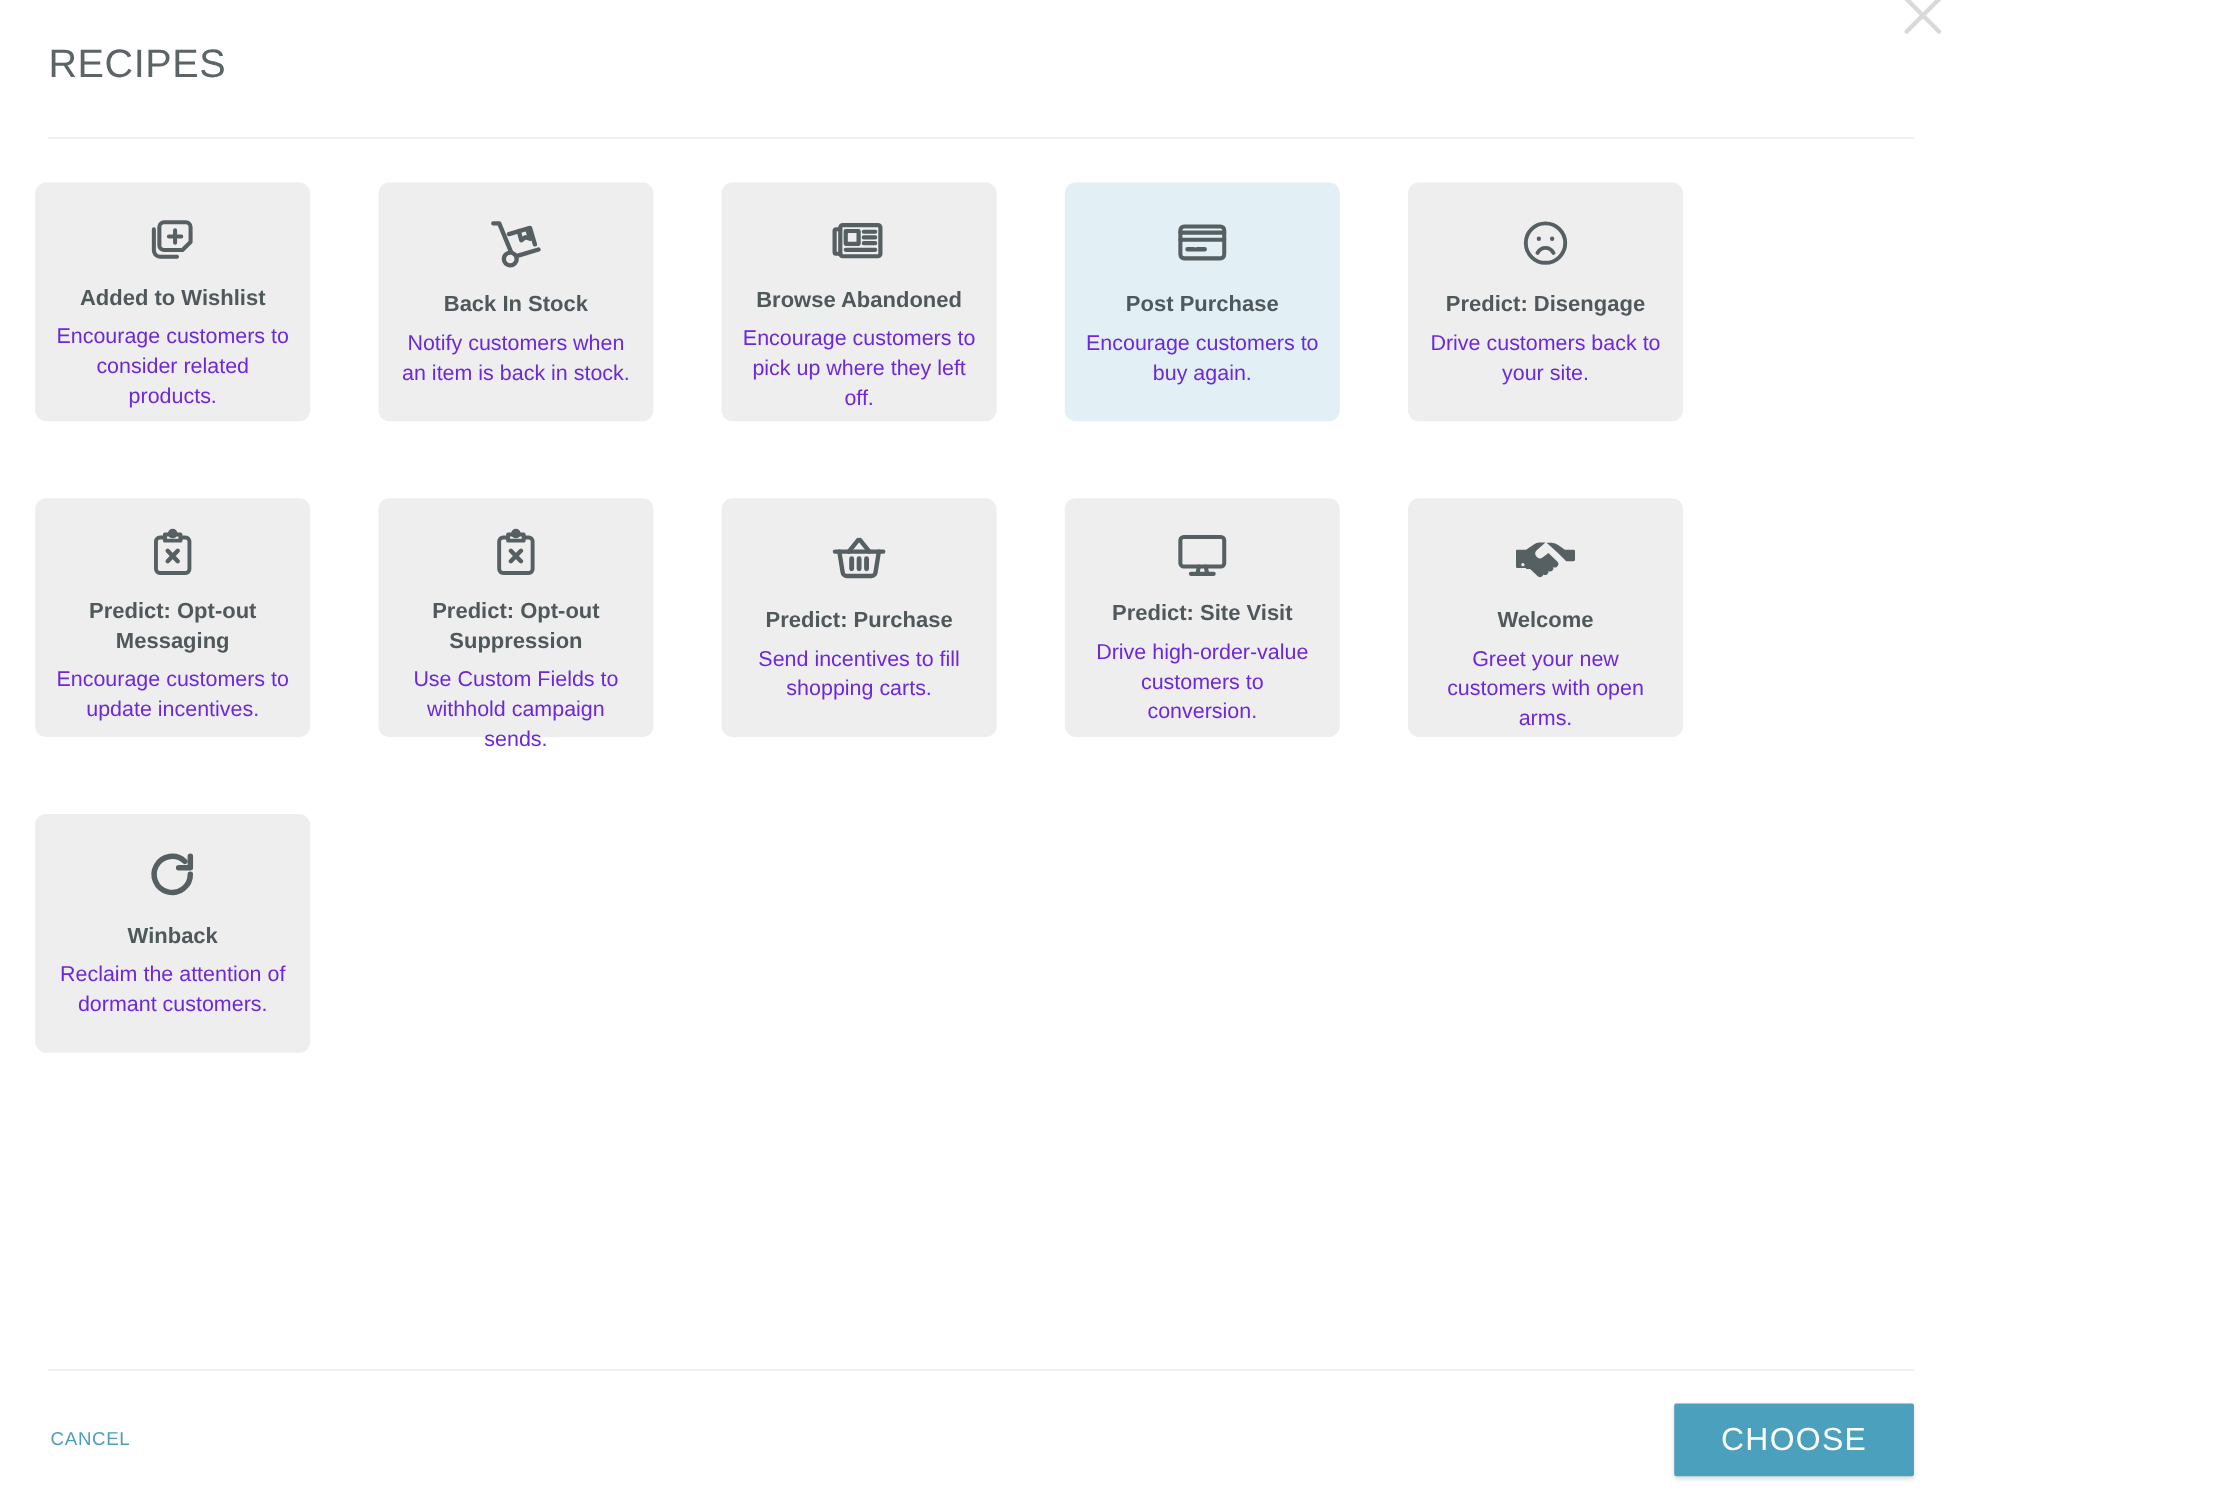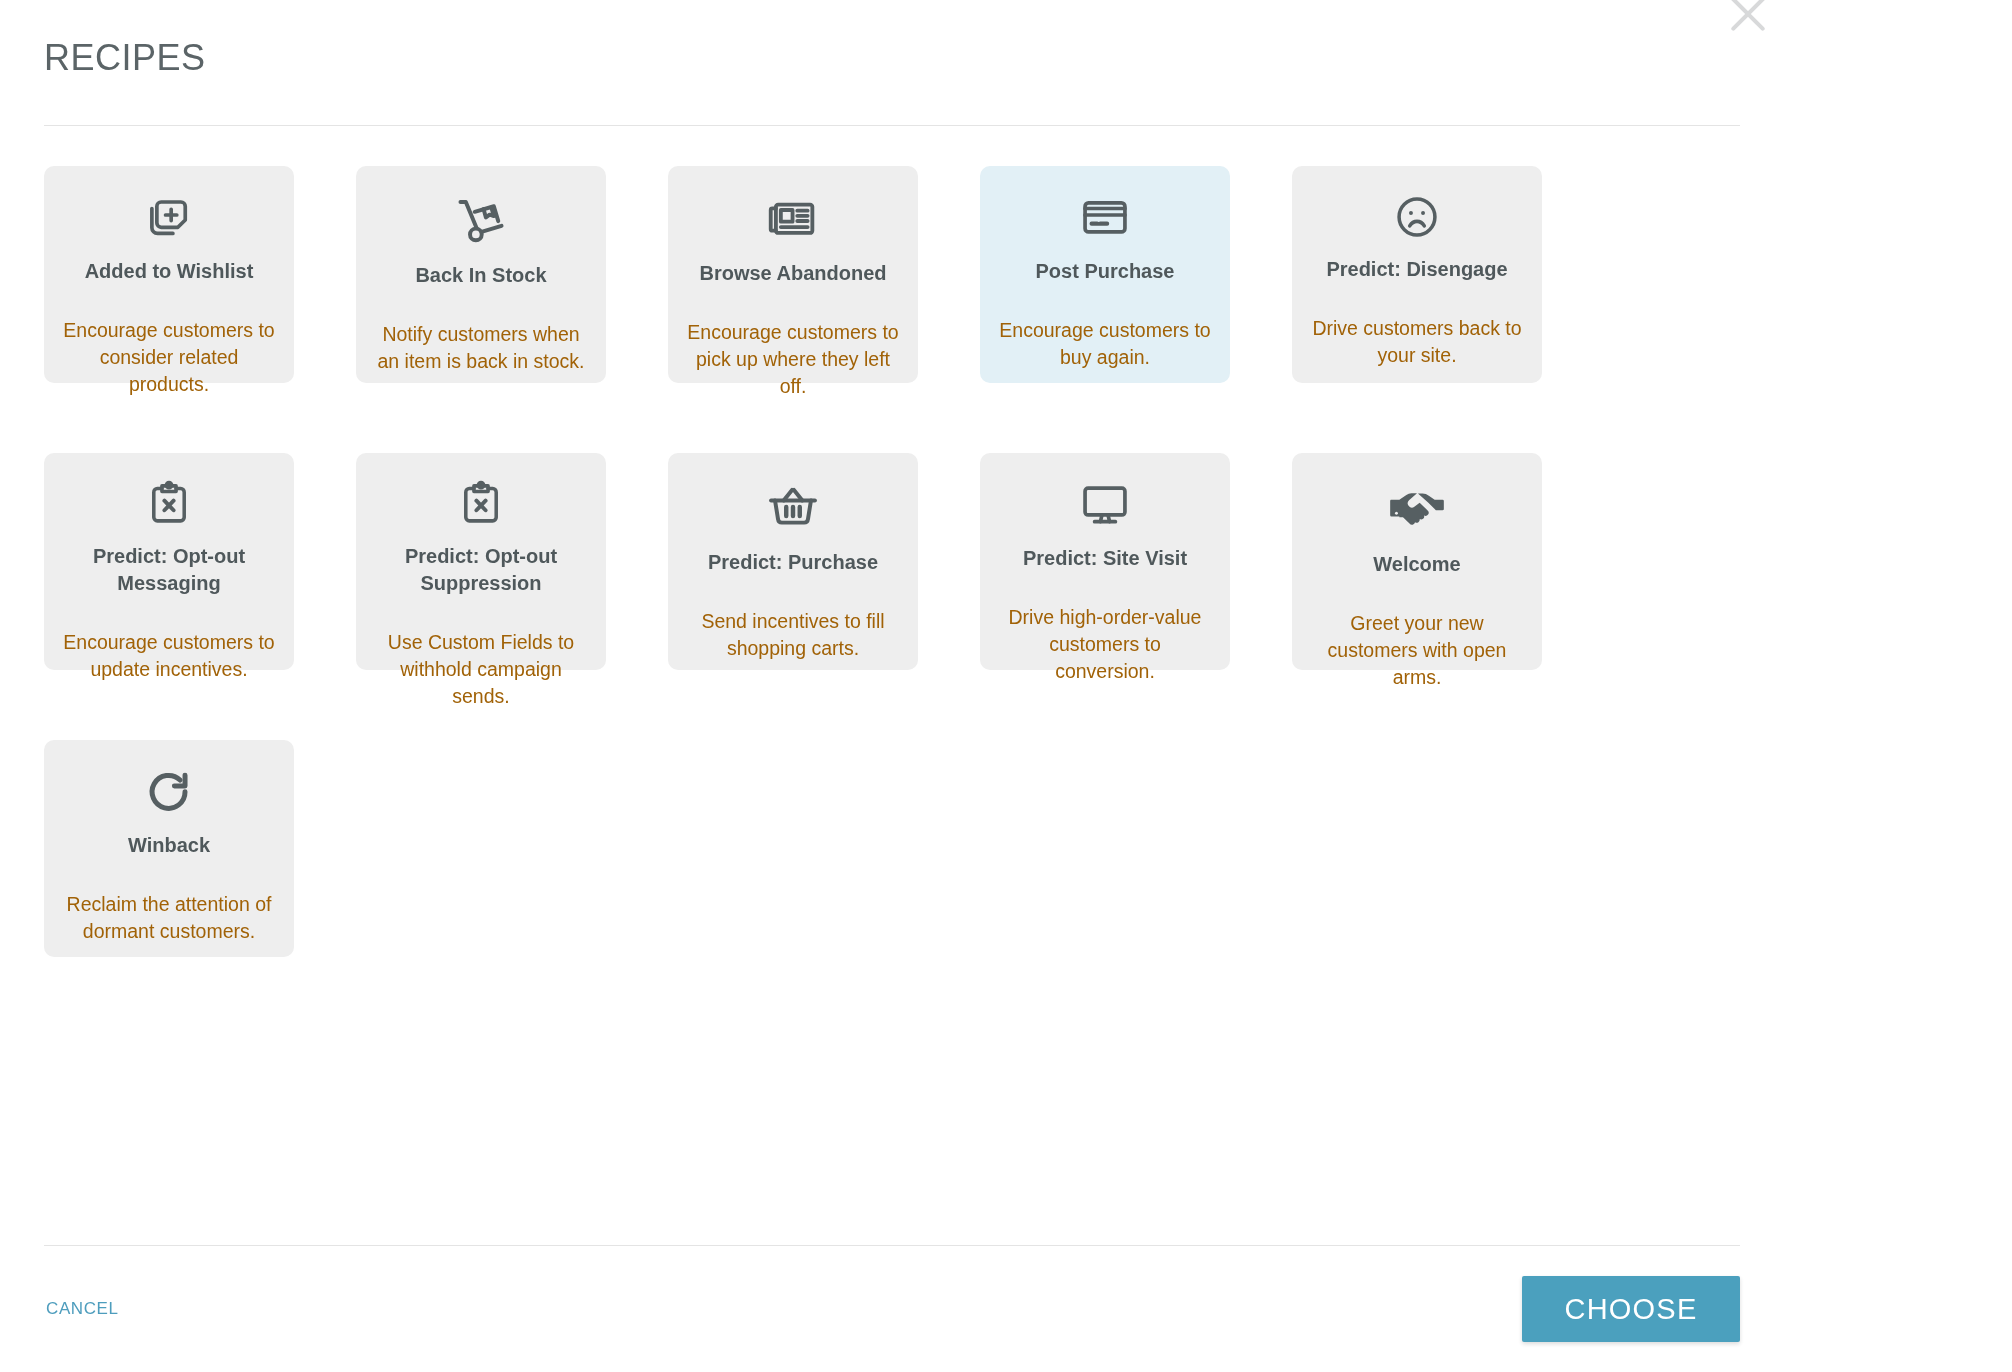--- a/index.html
+++ b/index.html
@@ -49,21 +49,21 @@
   }
   .header-rule {
     margin: 46px 44px 0 44px;
     height: 1px;
     background: #e4e4e4;
   }
 
   
   .cards-area {
     flex: 1 1 auto;
-    padding: 40px 44px 0 44px;
+    padding: 40px 44px 0 32px;
   }
   .card-grid {
     display: grid;
     grid-template-columns: repeat(5, 250px);
     column-gap: 62px;
     row-gap: 70px;
     justify-content: start;
   }
 
   .recipe-card {
@@ -91,24 +91,24 @@
   .card-title {
     margin-top: 14px;
     font-size: 20px;
     font-weight: bold;
     color: #4f585b;
     text-align: center;
     line-height: 1.35;
     max-width: 200px;
   }
   .card-desc {
-    margin-top: 32px;
+    margin-top: 8px;
     font-size: 19.5px;
     font-weight: 400;
-    color: #a16207;
+    color: #6d28d9;
     text-align: center;
     line-height: 1.38;
     max-width: 212px;
   }
 
   
   .footer-rule {
     margin: 0 44px;
     height: 1px;
     background: #e4e4e4;

